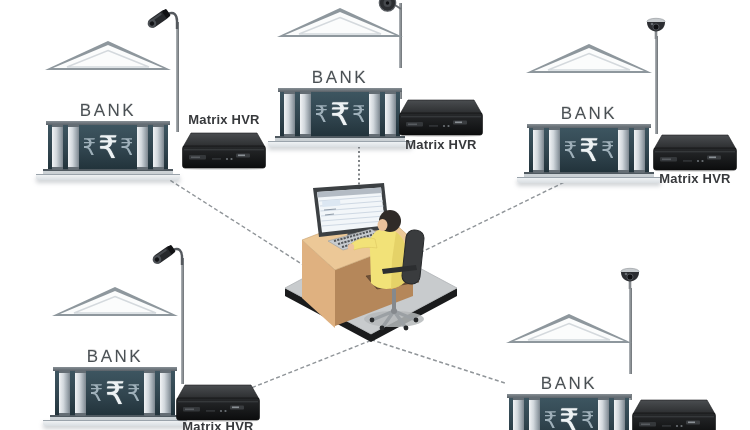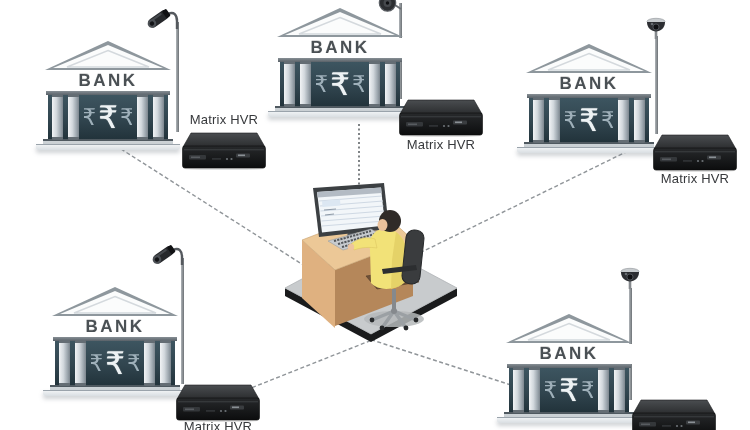--- a/index.html
+++ b/index.html
@@ -10,22 +10,22 @@
   #canvas *{box-sizing:border-box;}
   .abs{position:absolute;}
   
   #lines{position:absolute;left:0;top:0;z-index:1;}
   
   .site-el{z-index:2;}
   
   .bank{position:absolute;width:126px;z-index:2;}
   .pediment{display:block;width:126px;height:30px;}
   .band{height:20px;background:#fff;display:flex;align-items:center;justify-content:center;
-        font-weight:700;font-size:17px;letter-spacing:2.5px;color:#4a5054;
-        text-shadow:0 1px 0 #fff,0 -1px 0 rgba(0,0,0,.15);}
+        font-weight:400;font-size:17px;letter-spacing:2.5px;color:#4a5054;
+        text-shadow:0 1px 0 #fff,0 -1px 0 rgba(0,0,0,.15);margin-top:30px;}
   .cornice{height:4px;margin:0 1px;background:linear-gradient(180deg,#878f95,#596168);}
   .bbody{position:relative;height:44px;margin:0 3px;
          background:linear-gradient(180deg,#3d5560 0%,#31454f 55%,#22333b 100%);}
   .col{position:absolute;top:-1px;bottom:-1px;width:11px;border-radius:1px;
        background:linear-gradient(90deg,#f1f3f5 0%,#d2d8dd 40%,#99a3ab 80%,#7d868e 100%);
        border-top:3px solid #646d74;border-bottom:3px solid #646d74;}
   .c1{left:4px}.c2{left:20px}.c3{right:20px}.c4{right:4px}
   .panel{position:absolute;left:36px;right:36px;top:0;bottom:0;
          display:flex;align-items:center;justify-content:center;gap:2px;overflow:hidden;}
   .ru{font-family:"DejaVu Sans","Liberation Sans",sans-serif;line-height:1;}
@@ -35,21 +35,21 @@
   .step2{height:6px;margin:0 -9px;border-top:1px solid #9aa3ab;border-radius:0 0 2px 2px;
          background:linear-gradient(180deg,#eff2f4,#d9dee2);
          box-shadow:0 3px 4px rgba(120,130,138,.35);}
   
   .pole{position:absolute;width:3px;z-index:2;
         background:linear-gradient(90deg,#b0b5b9,#6d7276);}
   
   .hvr{position:absolute;z-index:3;}
   .cam{position:absolute;z-index:3;overflow:visible;}
   .hvr-label{position:absolute;width:84px;text-align:center;z-index:3;
-             font-size:13px;font-weight:400;color:#37393c;letter-spacing:.2px;white-space:nowrap;}
+             font-size:13px;font-weight:700;color:#37393c;letter-spacing:.2px;white-space:nowrap;}
   
   #center-scene{z-index:2;}
 </style>
 </head>
 <body>
 
 <div id="canvas">
 
   <svg width="0" height="0" style="position:absolute" aria-hidden="true">
     <defs>

